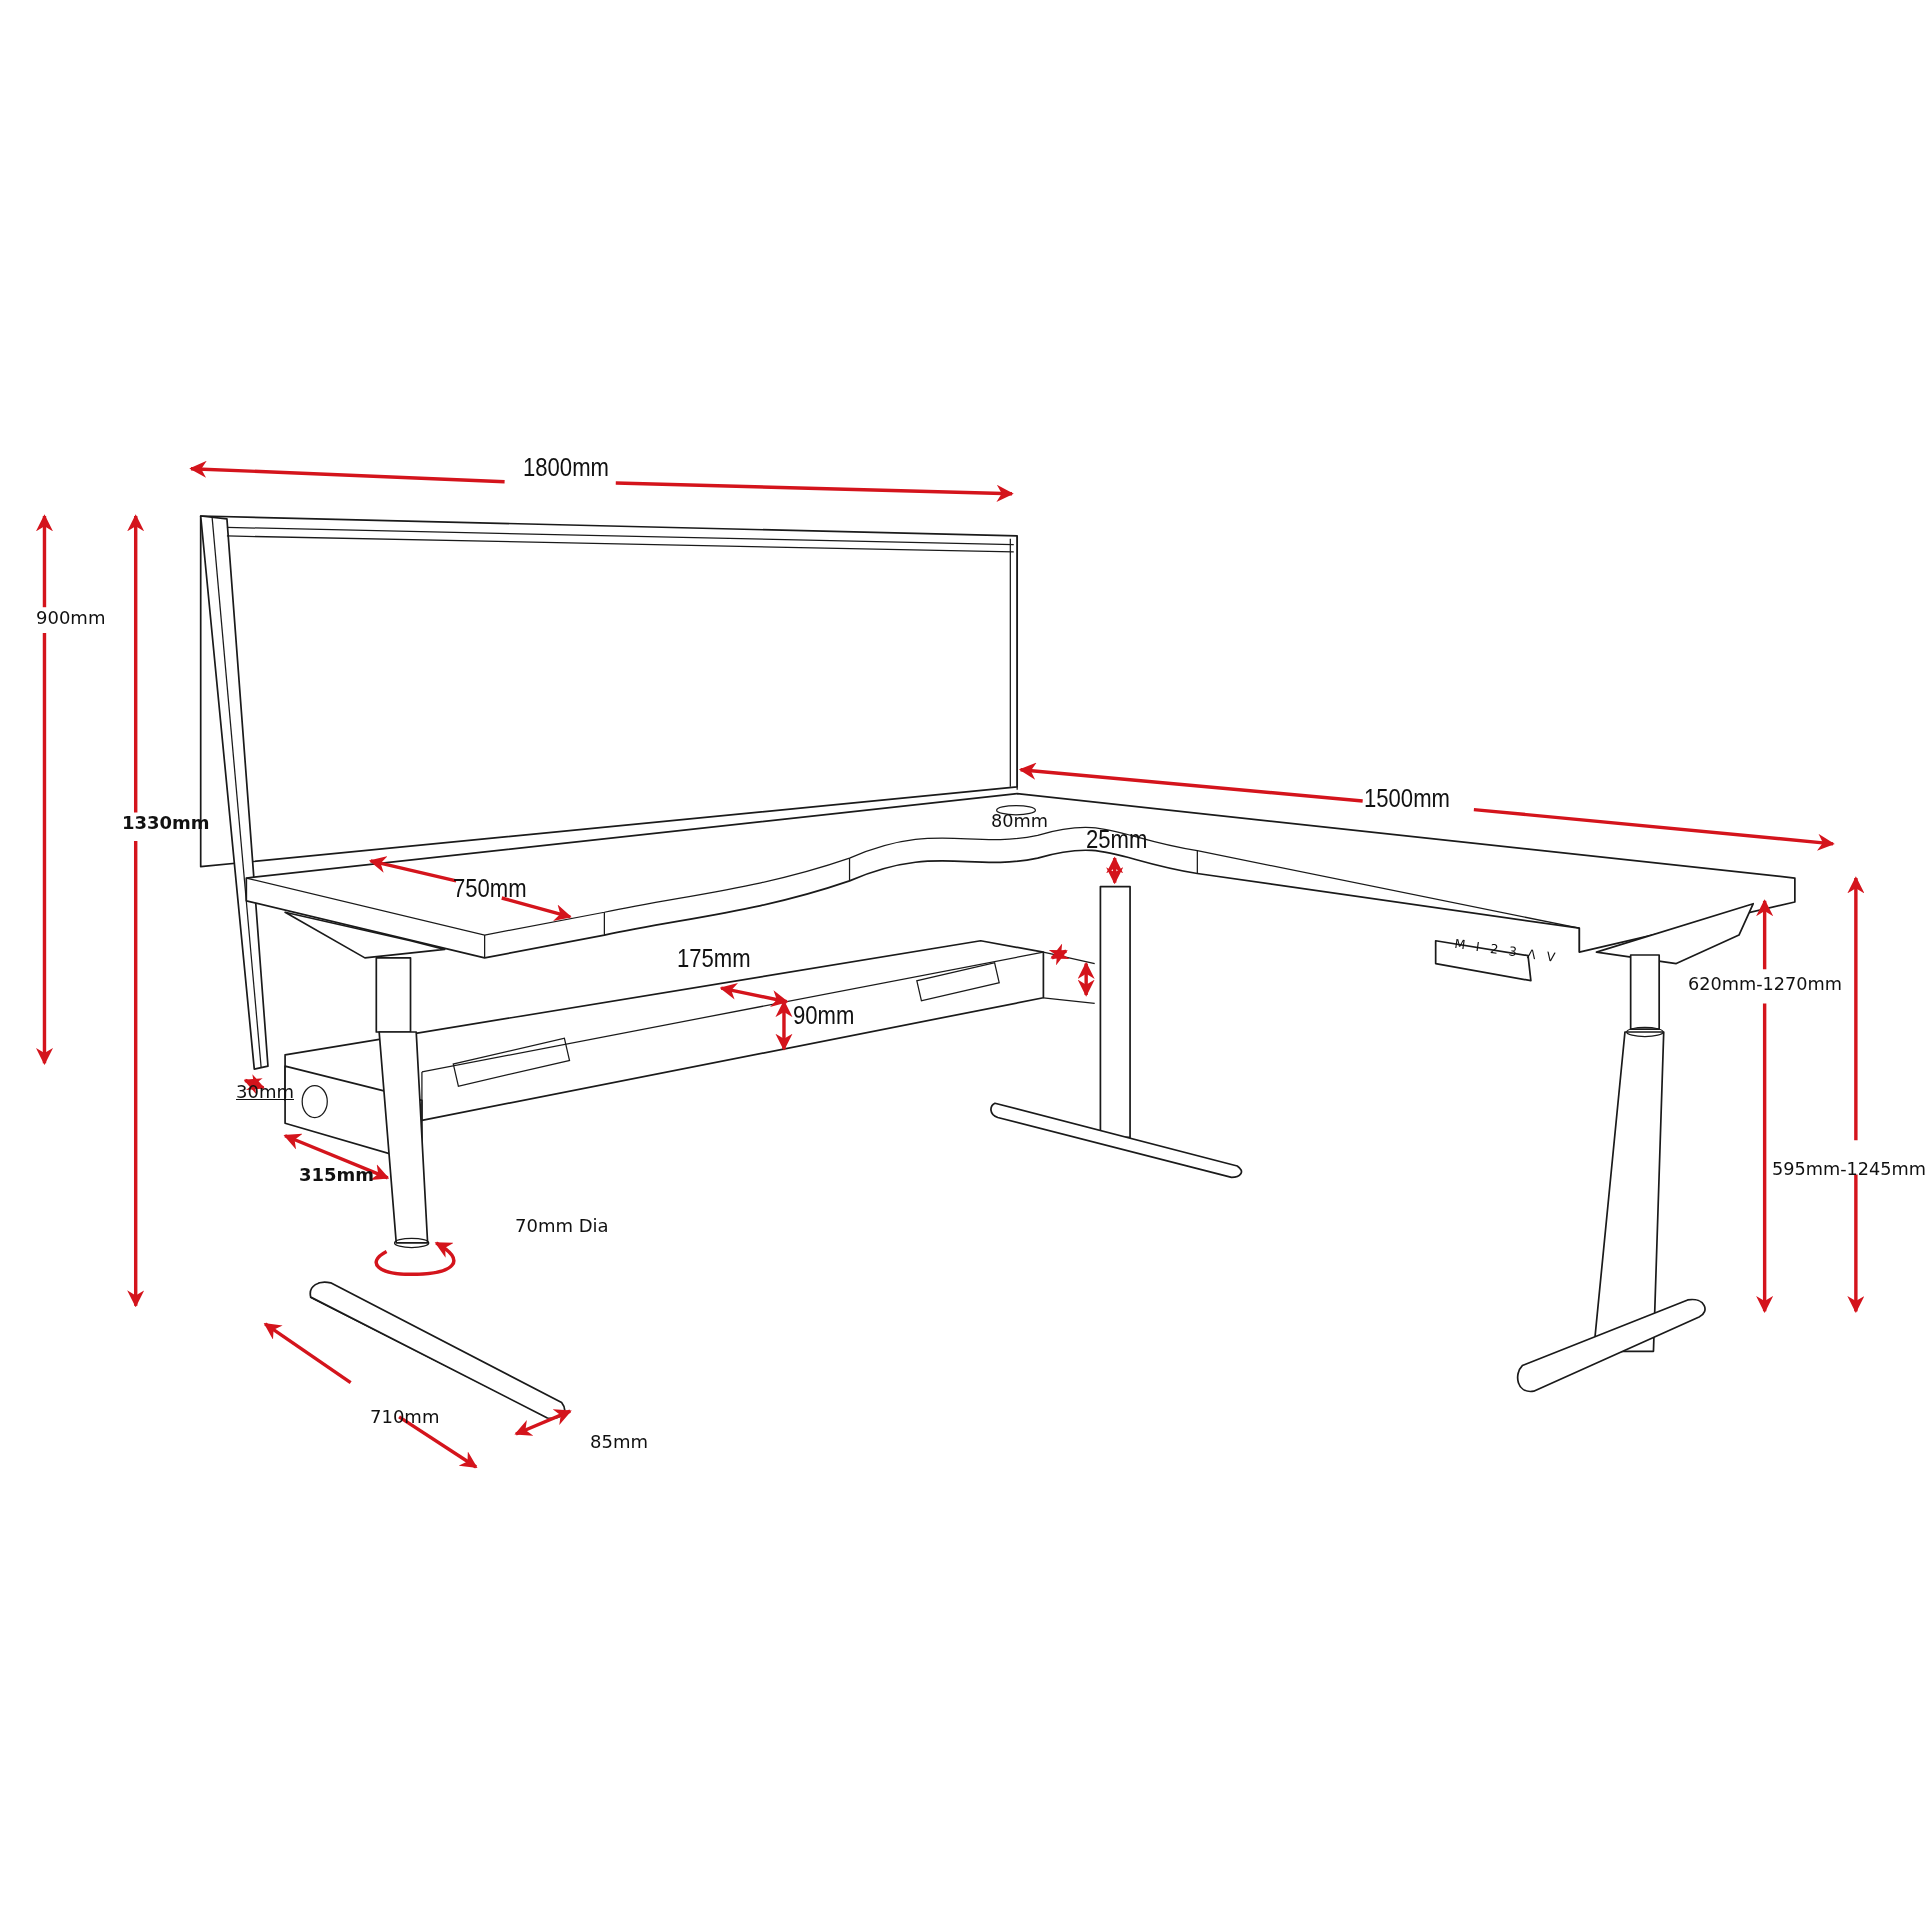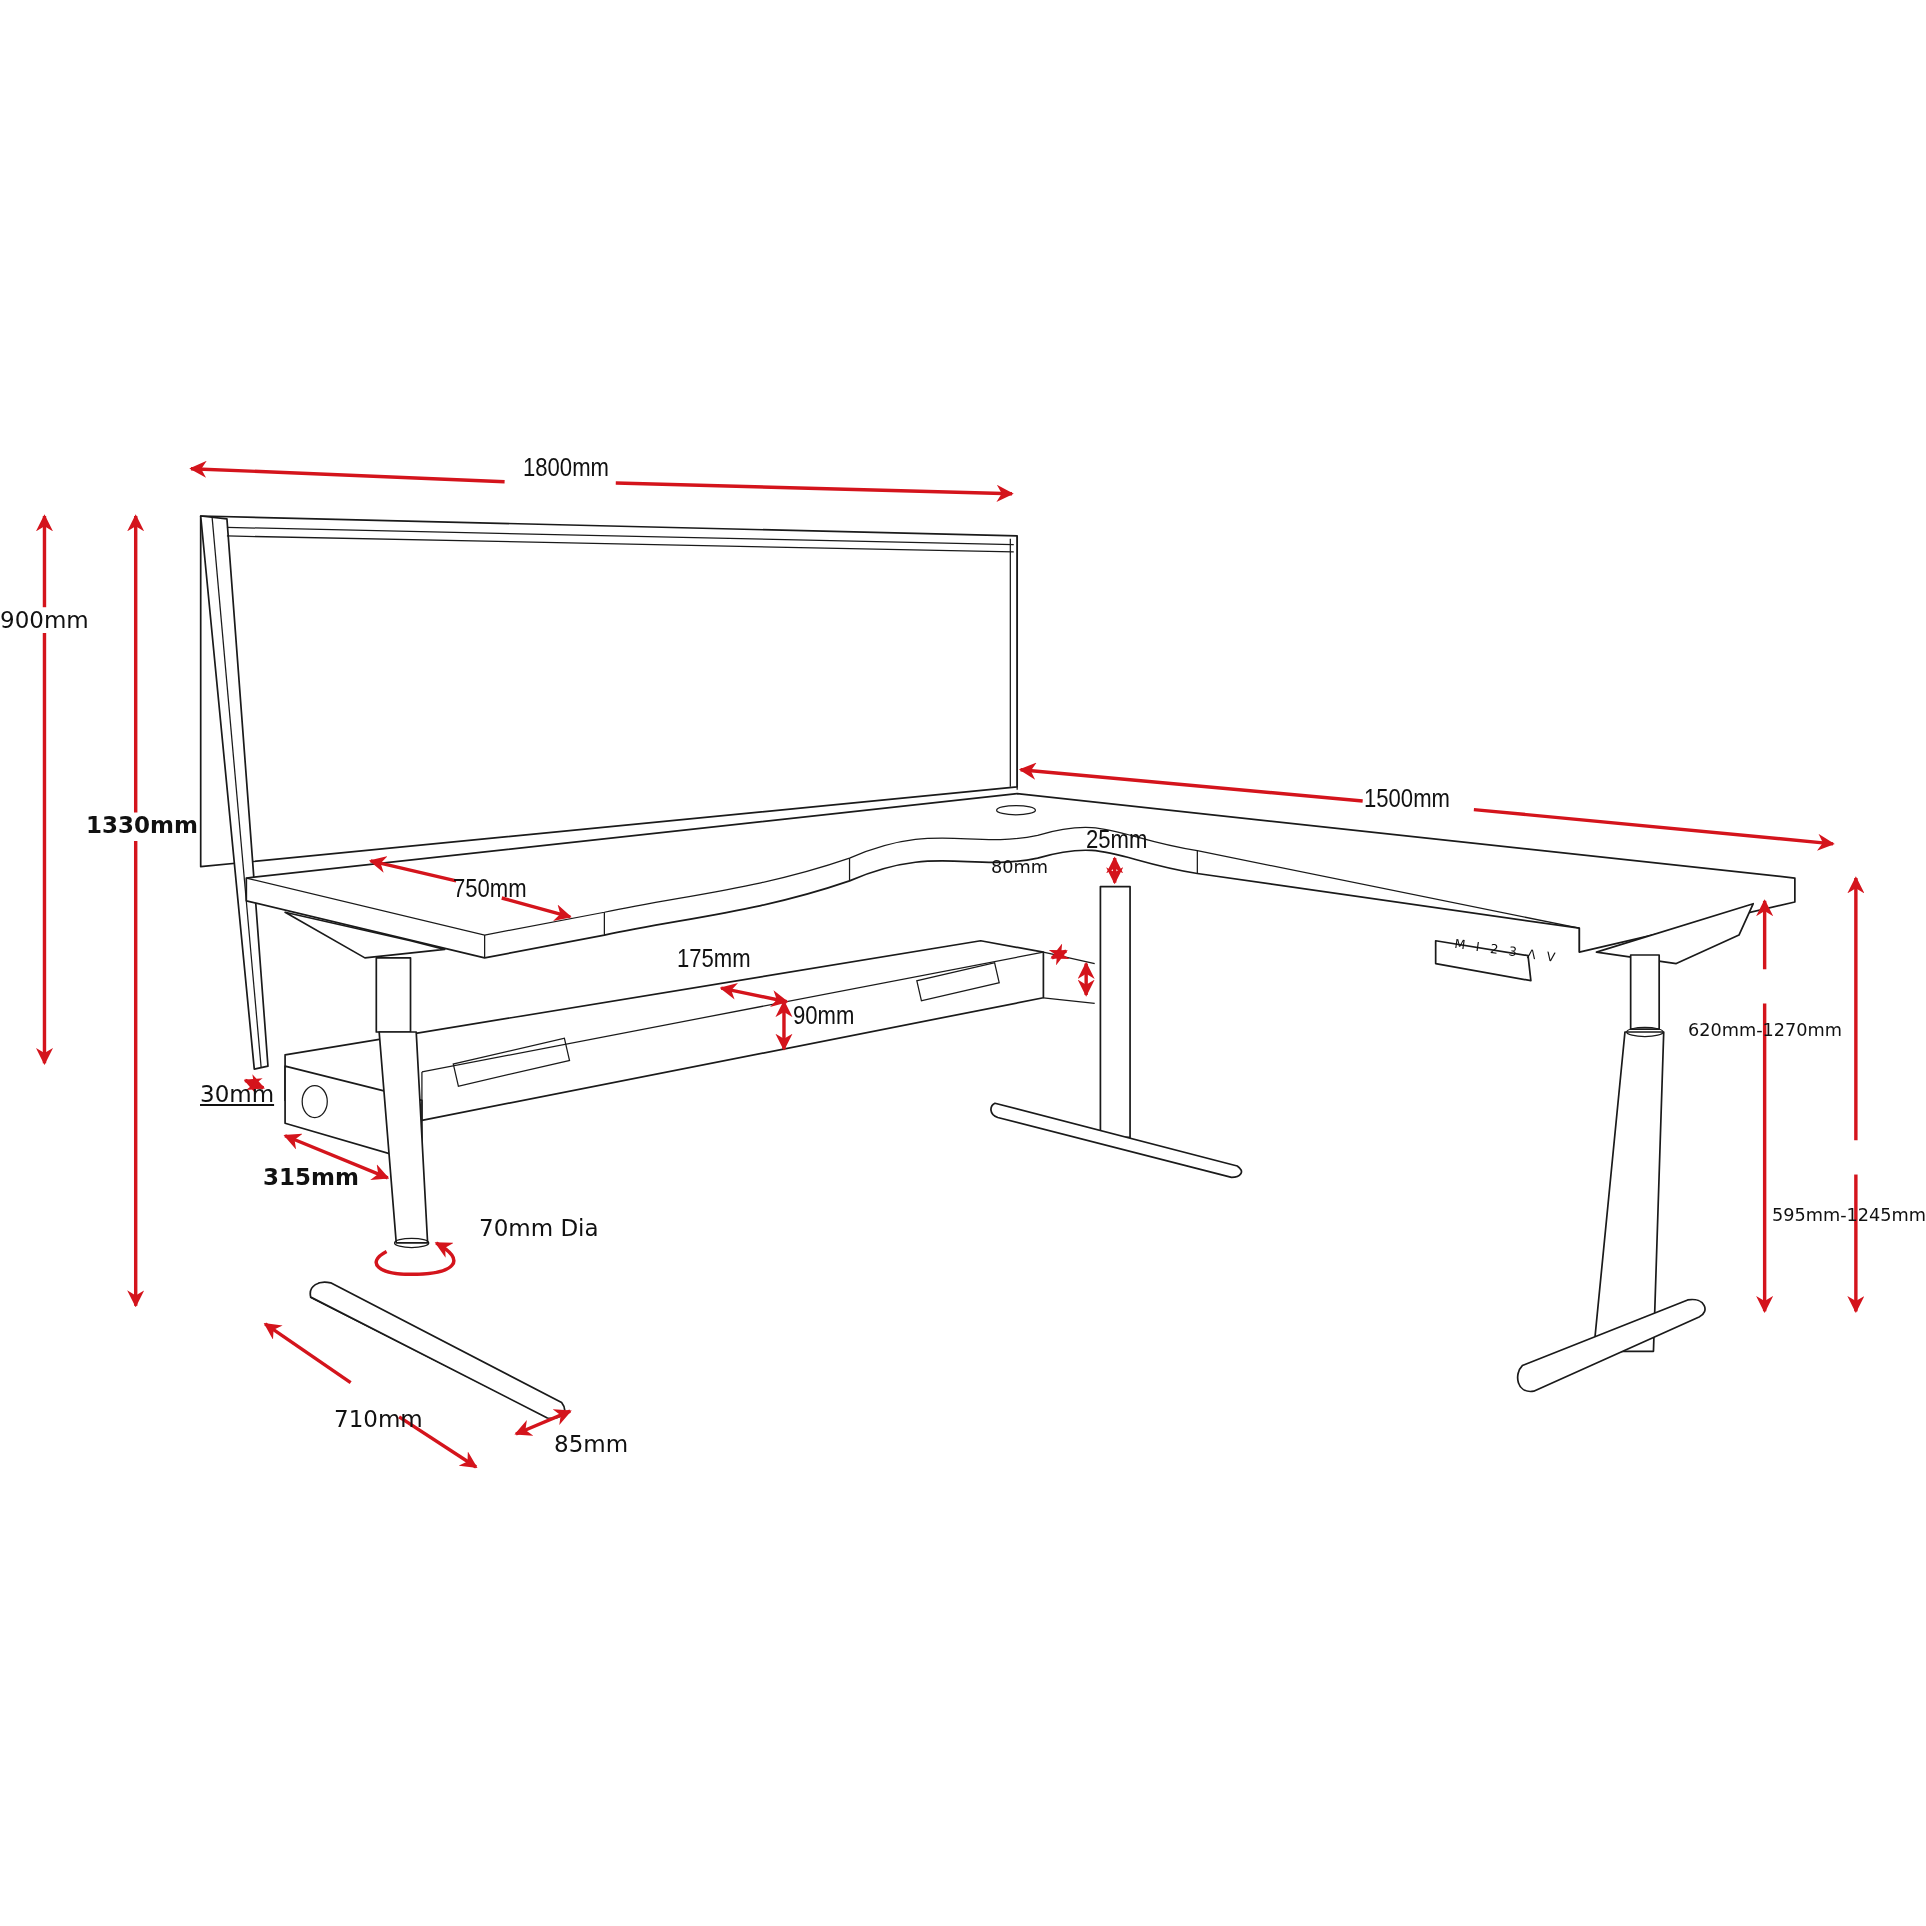--- a/index.html
+++ b/index.html
@@ -2,23 +2,23 @@
 <html style="font-size:9px"><head>
 <meta charset="utf-8">
 <style>
   html, body { margin: 0; padding: 0; background: #ffffff; }
   body { width: 1926px; height: 1926px; position: relative; overflow: hidden;
          font-family: "Liberation Sans", "DejaVu Sans", sans-serif; }
   #stage { position: absolute; left: 0; top: 0; width: 1926px; height: 1446px; }
   svg { position: absolute; left: 0; top: 0; }
   .lbl { position: absolute; color: #111; white-space: nowrap; line-height: 1;
          font-family: "DejaVu Sans", "Liberation Sans", sans-serif; }
-  .lbl.big { font-size: 23px; }
+  .lbl.big { font-size: 18px; padding-left: 36px; }
   .lbl.cond { font-family: "Liberation Sans", sans-serif; font-size: 26px; transform: scaleX(0.85); transform-origin: left top; }
-  .lbl.small { font-size: 17.7px; margin-top: 46px; }
+  .lbl.small { font-size: 17.7px; }
   .desk { fill: #fff; stroke: #1a1a1a; stroke-width: 3; stroke-linejoin: round; }
   .thin { fill: none; stroke: #1a1a1a; stroke-width: 2.2; }
   .dim { stroke: #d4141c; stroke-width: 6; fill: none; }
   .dimtip { fill: #d4141c; }
 </style>
 </head>
 <body>
 
 <div id="stage">
 

